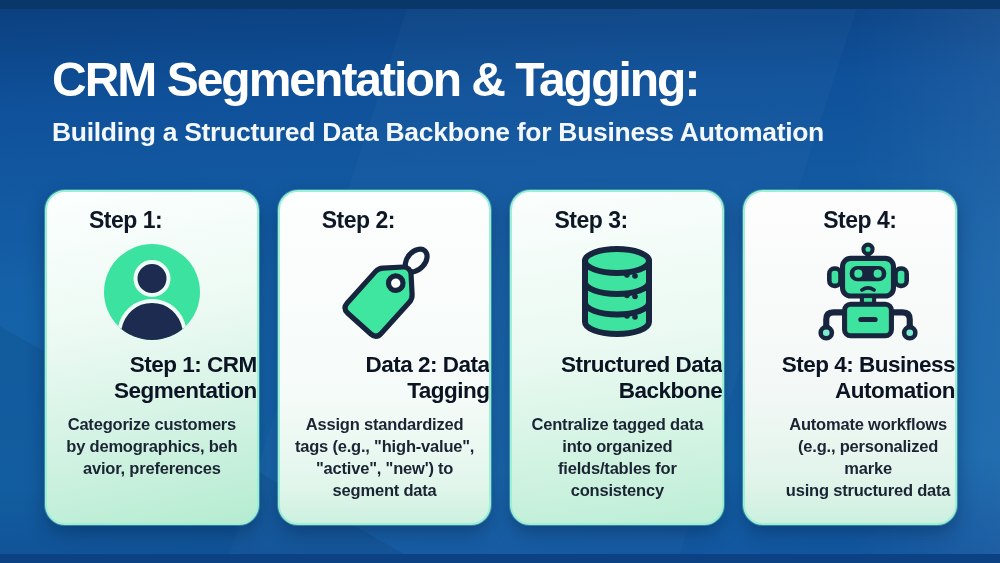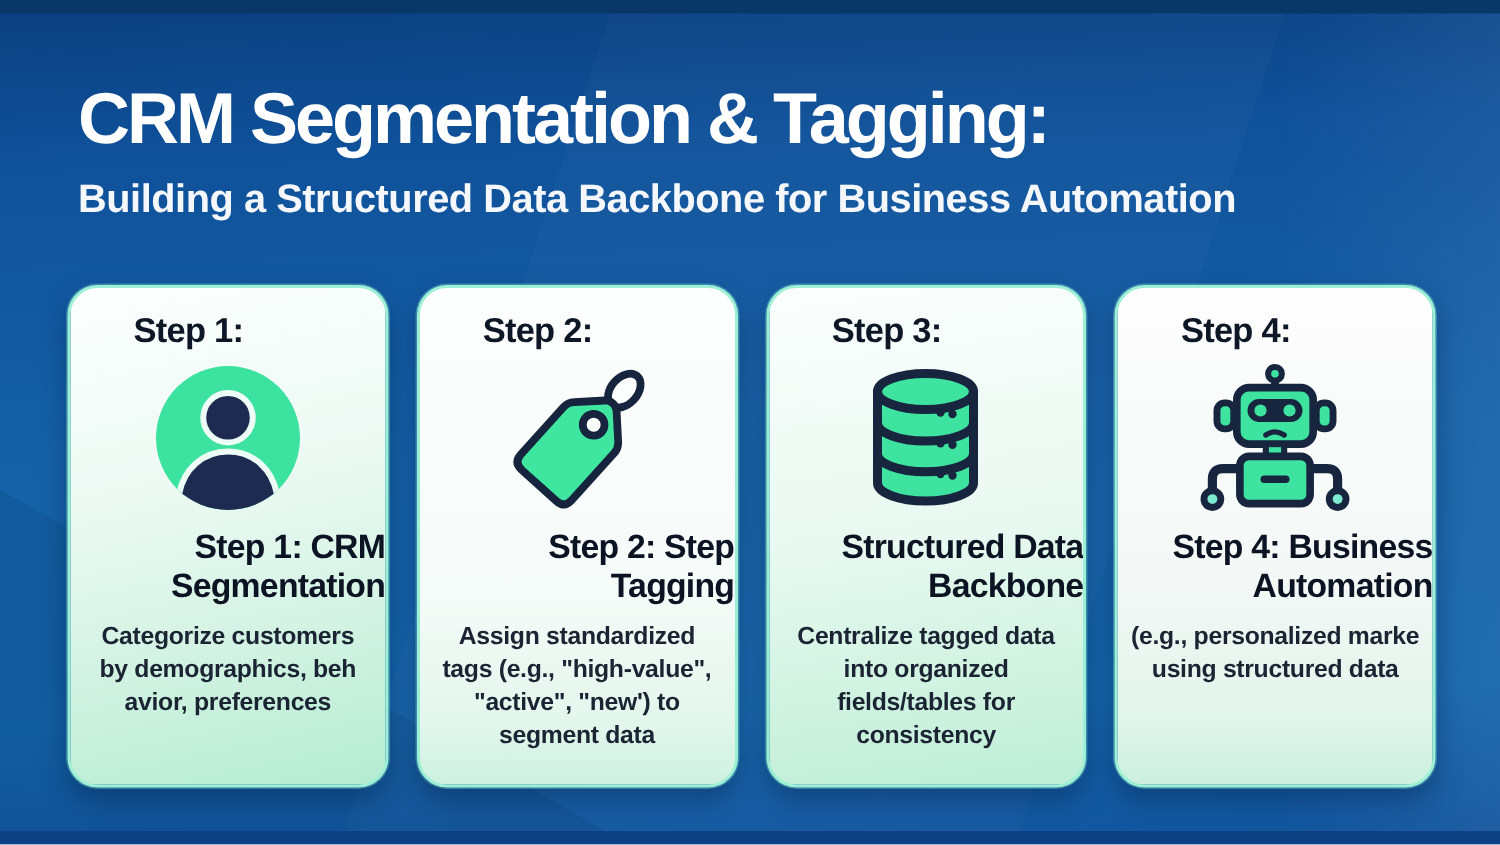--- a/index.html
+++ b/index.html
@@ -60,21 +60,21 @@
     width: 214px; height: 335px;
     border-radius: 20px;
     border: 2px solid #9defd6;
     box-shadow: 0 0 0 1px rgba(130, 235, 205, 0.35), 0 8px 18px rgba(0, 20, 55, 0.35);
     display: flex; flex-direction: column;
     overflow: hidden;
   }
   .card:nth-child(1) { background: linear-gradient(168deg, #fcfffe 0%, #edfaf4 38%, #d4f3e4 68%, #b5ecd1 100%); }
   .card:nth-child(2) { background: linear-gradient(180deg, #fdfefe 0%, #f5fbf8 62%, #e2f6ec 88%, #cdf1e0 100%); }
   .card:nth-child(3) { background: linear-gradient(172deg, #fbfefd 0%, #e9f9f1 48%, #cdf2df 82%, #bceed6 100%); }
-  .card:nth-child(4) { background: linear-gradient(180deg, #fdfdfd 0%, #f3f8f6 60%, #e0f4ea 88%, #ccf0df 100%); }
+  .card:nth-child(4) { background: linear-gradient(180deg, #fdfdfd 0%, #f3f8f6 60%, #e0f4ea 88%, #ccf0df 100%); padding-left: 36px; }
 
   .card-header {
     margin: 15px 0 0 42px;
     font-size: 23px; font-weight: 700;
     color: #0d1726; letter-spacing: -0.5px;
   }
   .icon-wrap {
     height: 112px; margin-top: 2px;
     display: flex; align-items: center; justify-content: center;
   }
@@ -138,21 +138,21 @@
       <div class="icon-wrap">
         <svg width="114" height="114" viewBox="0 0 110 110">
           <g transform="rotate(42 55 58)" stroke="#16243d" stroke-linejoin="round">
             <ellipse cx="55" cy="13" rx="8.5" ry="12.5" fill="#fbfefd" stroke-width="5"></ellipse>
             <path d="M55 24 Q58 24 60 26 L74 40 Q77 43 77 47 L77 88 Q77 95 70 95 L40 95 Q33 95 33 88 L33 47 Q33 43 36 40 L50 26 Q52 24 55 24 Z" fill="#3fe6a0" stroke-width="5"></path>
             <circle cx="55" cy="42.5" r="7" fill="#fbfefd" stroke-width="5"></circle>
           </g>
         </svg>
       </div>
       <div class="card-title">
-        <div>Step 2: Step</div>
+        <div>Data 2: Data</div>
         <div>Tagging</div>
       </div>
       <div class="card-body">
         <div>Assign standardized</div>
         <div>tags (e.g., "high-value",</div>
         <div>"active", "new') to</div>
         <div>segment data</div>
       </div>
     </section>
 
@@ -210,19 +210,20 @@
             <rect x="32" y="62" width="46" height="31" rx="6" fill="#3fe3a0" stroke-width="5"></rect>
             <line x1="48" y1="77" x2="62" y2="77" stroke-width="5" stroke-linecap="round"></line>
           </g>
         </svg>
       </div>
       <div class="card-title">
         <div>Step 4: Business</div>
         <div>Automation</div>
       </div>
       <div class="card-body">
+        <div>Automate workflows</div>
         <div>(e.g., personalized marke</div>
         <div>using structured data</div>
       </div>
     </section>
 
   </div>
 </div>
 
 </body></html>

